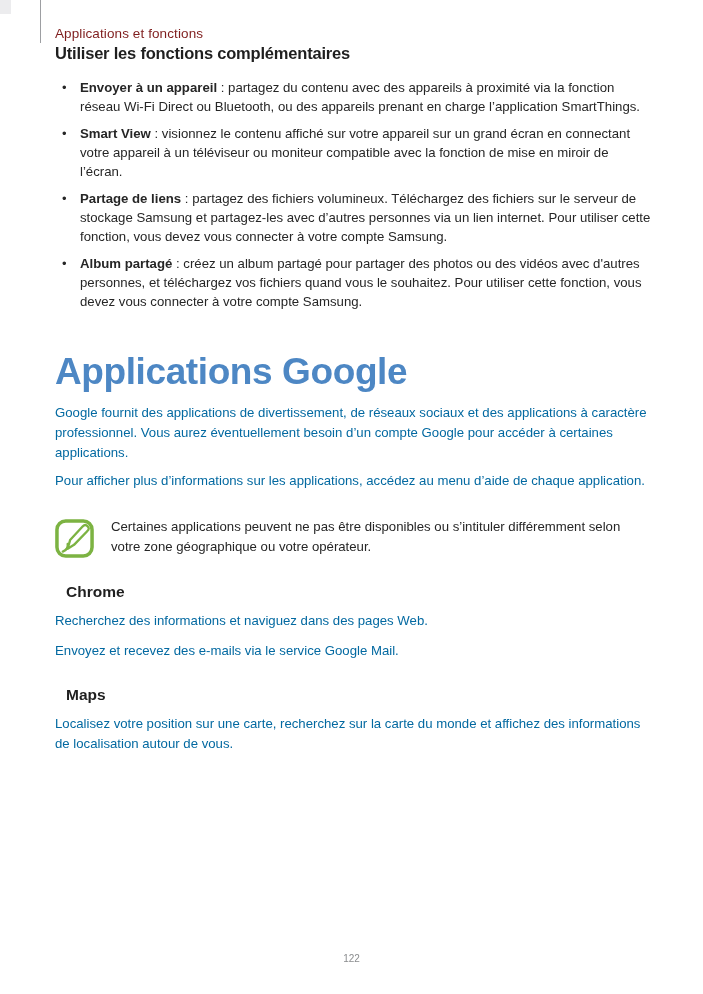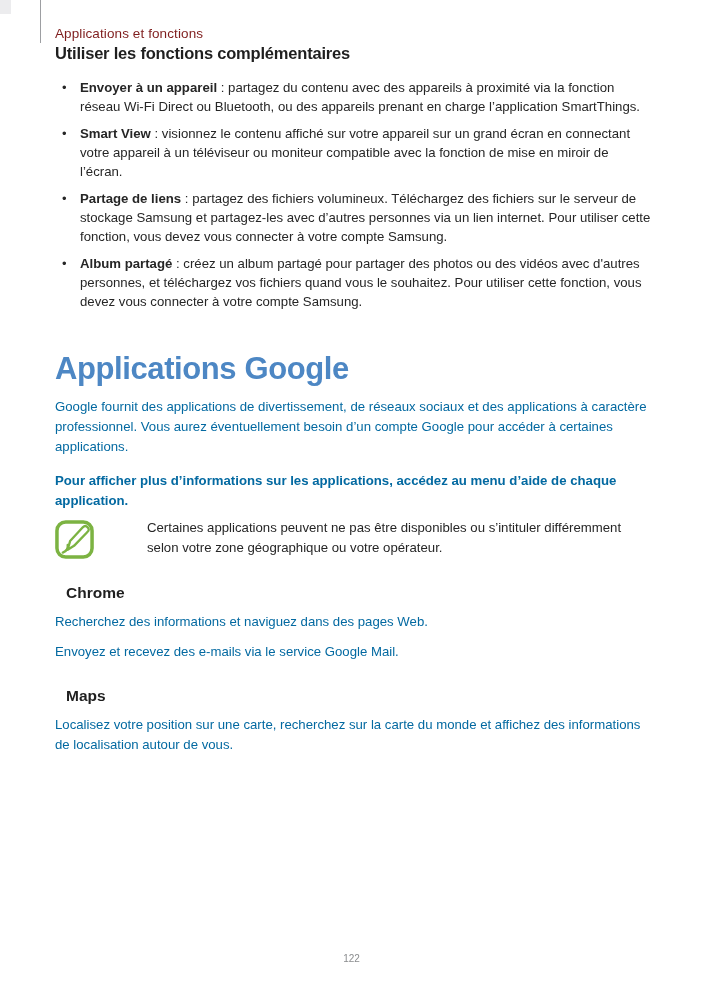--- a/index.html
+++ b/index.html
@@ -60,37 +60,36 @@
   ul.feature-list li:last-child { margin-bottom: 0; }
   .bullet-marker {
     position: absolute;
     left: 7px; top: 0;
     font-size: 13px;
     color: #262626;
   }
   .feature-name { font-weight: bold; }
   .google-title {
     margin: 40px 0 0 0;
-    font-size: 31px;
+    font-size: 37px;
     font-weight: bold;
     color: #4d87c4;
     letter-spacing: -0.4px;
   }
   p.body-text {
     margin: 10px 0 0 0;
     font-size: 13.2px;
     line-height: 20px;
     color: #0369a1;
   }
-  p.body-text.tight { margin-top: 14px; font-weight: bold; }
+  p.body-text.tight { margin-top: 8px; }
   .note-row {
     display: flex;
     align-items: flex-start;
-    margin-top: 7px;
-    gap: 36px;
+    margin-top: 26px;
   }
   .note-icon {
     flex: none;
     width: 39px; height: 39px;
     margin-top: 2px;
   }
   .note-text {
     margin: 0 0 0 17px;
     width: 522px;
     font-size: 13.2px;

